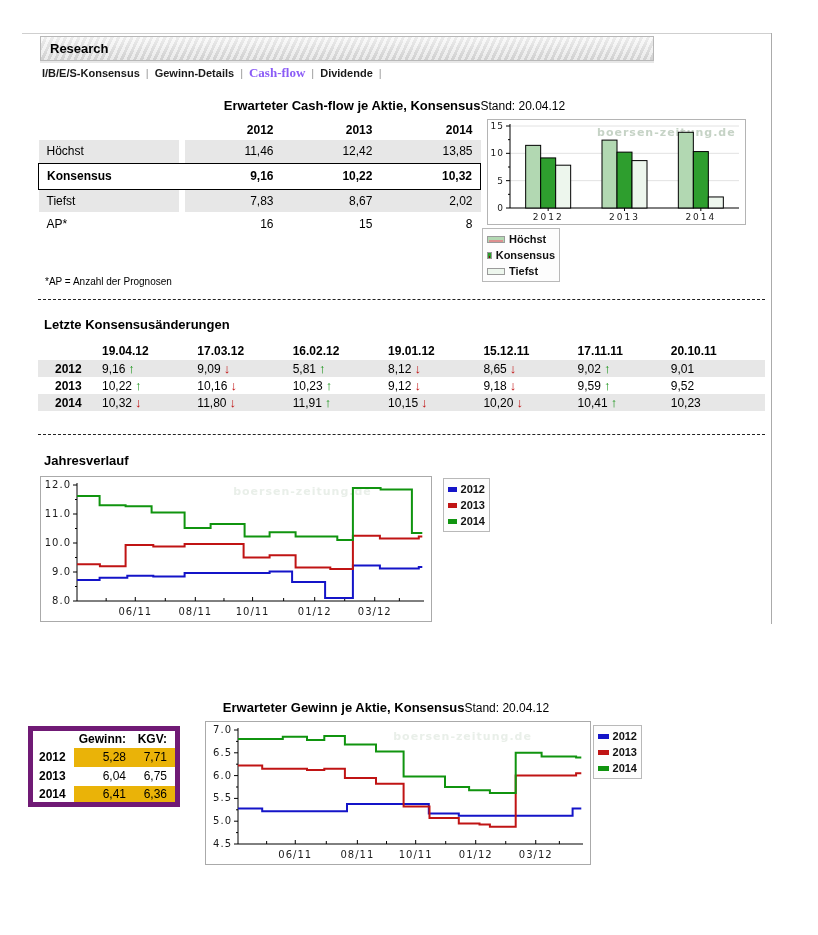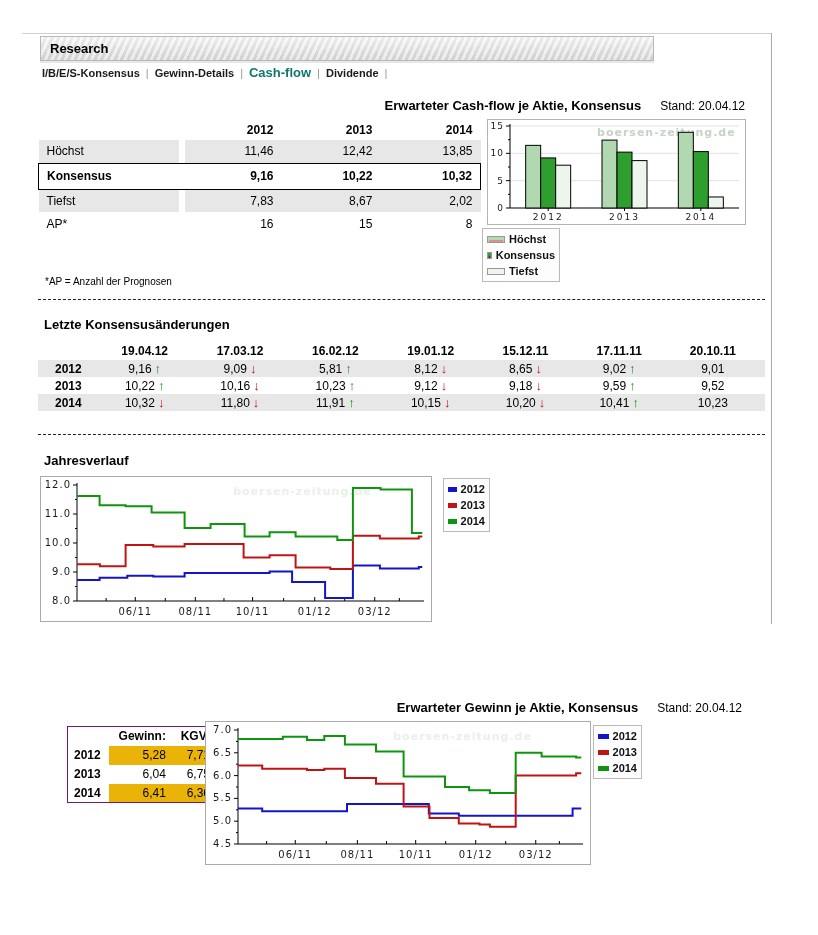--- a/index.html
+++ b/index.html
@@ -10,25 +10,25 @@
   .vline { position:absolute; left:771px; top:33px; width:1px; height:591px; background:#ababab; }
 
   .research-bar { position:absolute; left:40px; top:36px; width:614px; height:25px;
     border:1px solid #b8b8b8; box-shadow:0 2px 0 #e7e7e7;
     background: repeating-linear-gradient(115deg, rgba(255,255,255,0.45) 0 3px, rgba(0,0,0,0.045) 3px 6px),
                 linear-gradient(#f7f7f7,#d9d9d9);
     font-size:13px; font-weight:bold; line-height:23px; padding-left:9px; }
 
   .tabs { position:absolute; left:42px; top:65px; font-size:11px; font-weight:bold; color:#1a1a1a; white-space:nowrap; }
   .tab { cursor:pointer; }
-  .tab.active { color:#0f766e; font-size:13px; }
+  .tab.active { color:#8b5cf6; font-size:13px;font-family:Liberation Serif, serif; }
   .tab-sep { color:#999; margin:0 6px; font-weight:normal; }
   .tab-sep.last { margin-right:0; }
 
-  .sec-head { position:absolute; display:flex; justify-content:flex-end; align-items:baseline;gap:19px; }
+  .sec-head { position:absolute; display:flex; justify-content:center; align-items:baseline; }
   .sec-head .h { font-size:13px; font-weight:bold; }
   .sec-head .stand { font-size:12px; }
 
   
   .cf-table { position:absolute; left:38px; top:119px; width:443px; border-collapse:collapse; font-size:12px; }
   .cf-table th, .cf-table td { padding:0 8px; height:23px; font-weight:normal; text-align:right; }
   .cf-table .lbl { text-align:left; width:140px; }
   .cf-table .spacer { width:6px; padding:0; background:#fff; }
   .cf-table thead th { font-weight:bold; height:21px; }
   .cf-table tr.gray td { background:#e7e7e7; }
@@ -58,31 +58,31 @@
   .dashsep { position:absolute; height:0; border-top:1px dashed #222; }
   #dash1 { left:38px; top:299px; width:727px; }
   #dash2 { left:38px; top:434px; width:727px; }
 
   .plain-head { position:absolute; font-size:13px; font-weight:bold; }
   #changes-head { left:44px; top:317px; }
   #verlauf-head { left:44px; top:453px; }
 
   
   #changes-table { position:absolute; left:38px; top:342px; width:727px; border-collapse:collapse; font-size:12px; }
-  #changes-table th, #changes-table td { height:17px; text-align:center; padding:0 10px 0 0; font-weight:normal; white-space:nowrap; }
+  #changes-table th, #changes-table td { height:17px; text-align:left; padding:0 10px 0 0; font-weight:normal; white-space:nowrap; }
   #changes-table thead th { font-weight:bold; height:18px; }
   #changes-table .ylbl { text-align:left; padding-left:17px; font-weight:bold; width:64px; }
   #changes-table tr.gray td { background:#e7e7e7; }
   .arrow { font-weight:bold; font-size:13px; margin-left:3px; }
   .arrow.up { color:#109010; }
   .arrow.down { color:#c01010; }
 
   
   #gewinn-table { position:absolute; left:28px; top:726px; width:152px; border-collapse:collapse; font-size:12px;
-     border:1px solid #701a75;margin-left:39px; }
+     border:5px solid #701a75; }
   #gewinn-table th, #gewinn-table td { height:19px; text-align:right; padding:0 8px 0 0; }
   #gewinn-table thead th { font-weight:bold; }
   #gewinn-table .ylbl { text-align:left; padding-left:6px; font-weight:bold; width:40px; }
   #gewinn-table tr.gray td.val { background:#eab308; }
 
   svg text { font-family:"DejaVu Sans", sans-serif; fill:#1a1a1a; }
   svg .tickx { font-size:10px; letter-spacing:1px; }
   svg .ticky { font-size:10px; letter-spacing:1px; }
   svg .barcat { font-size:9px; letter-spacing:2px; }
   svg .wm { font-size:11px; letter-spacing:1px; fill:#c6d3c6; font-weight:bold; }

